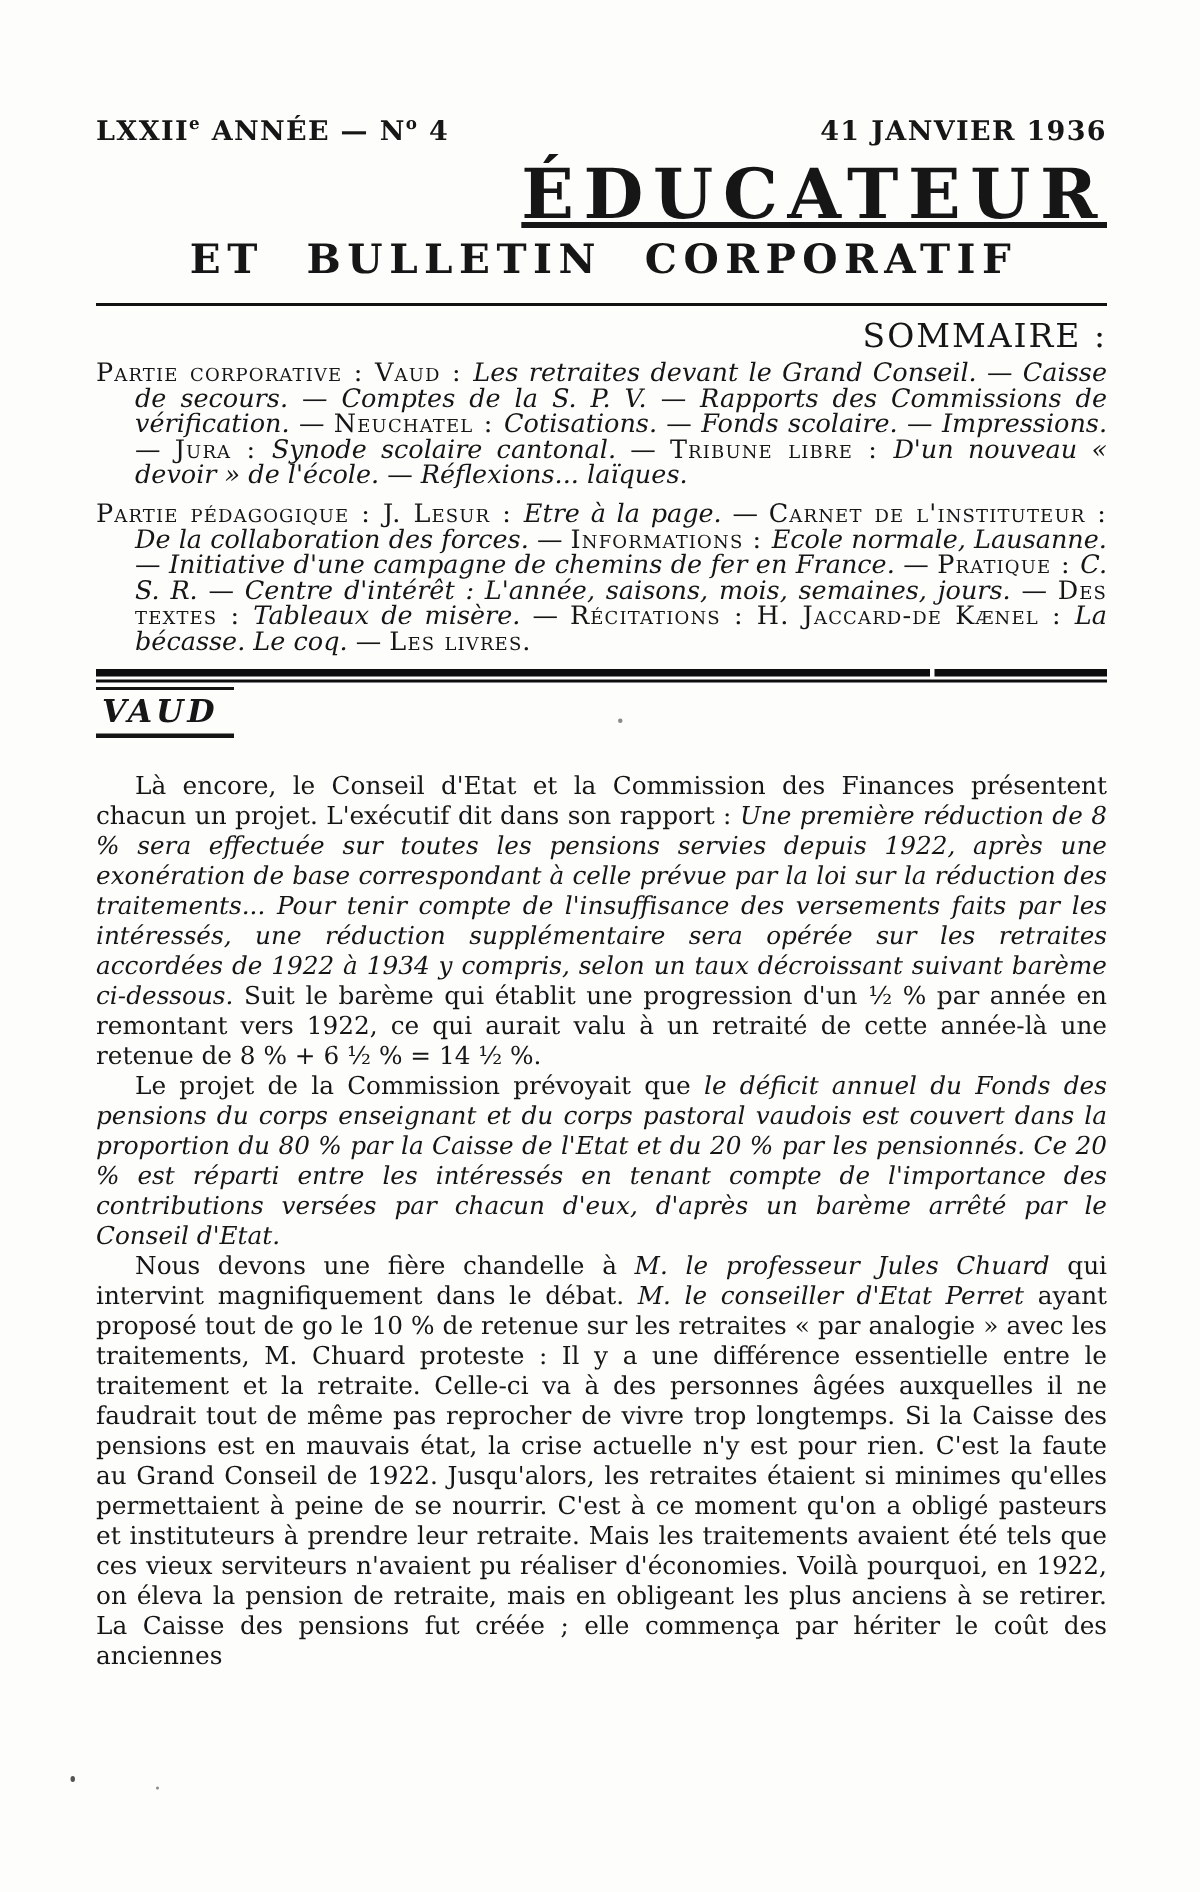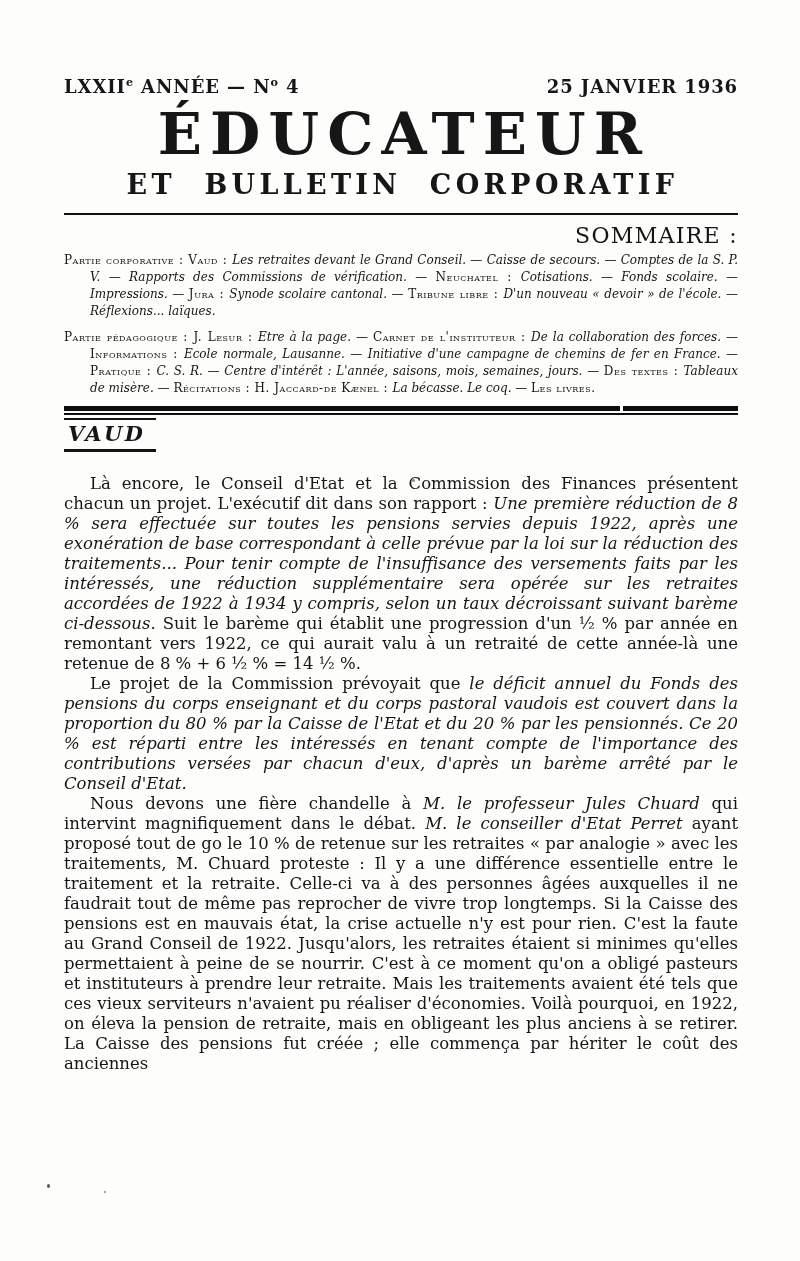--- a/index.html
+++ b/index.html
@@ -31,26 +31,27 @@
     align-items: baseline;
     font-size: 18px;
     font-weight: bold;
     letter-spacing: 0.05em;
   }
   .mast-row sup { font-size: 0.62em; }
 
   
   .pub-title {
     margin: 8px 0 0 0;
-    text-align: center;
-    font-size: 58px;
+    text-align: right;
+    font-size: 46px;
     font-weight: bold;
     letter-spacing: 0.14em;
     line-height: 1.0;
     text-indent: 0.1em;
+    text-decoration: underline;
   }
   .pub-subtitle {
     margin: 8px 0 0 0;
     text-align: center;
     font-size: 27px;
     font-weight: bold;
     letter-spacing: 0.16em;
     word-spacing: 0.55em;
     line-height: 1.0;
     text-indent: 0.1em;
@@ -63,21 +64,21 @@
 
   
   .som-head {
     margin: 8px 0 4px 26px;
     font-size: 22px;
     letter-spacing: 0.06em;
     text-align: right;
   }
   .som-item {
     margin: 0 0 9px 0;
-    font-size: 12px;
+    font-size: 17px;
     line-height: 17px;
     text-align: justify;
     padding-left: 26px;
     text-indent: -26px;
     hyphens: auto;
   }
   .run-sc { font-variant: small-caps; letter-spacing: 0.045em; }
   .run-i  { font-style: italic; }
 
   .rule-double {
@@ -154,21 +155,21 @@
   .speck.s2 { left: 104px; top: 1191px; width: 2px; height: 2px; }
   .speck.s3 { left: 412px; top: 479px;  width: 3px; height: 3px; }
 </style>
 </head>
 <body>
 
 <div class="page">
 
   <div class="mast-row">
     <span><span>LXXII</span><sup>e</sup><span> ANNÉE — N</span><sup>o</sup><span> 4</span></span>
-    <span>25 JANVIER 1936</span>
+    <span>41 JANVIER 1936</span>
   </div>
 
   <h1 class="pub-title">ÉDUCATEUR</h1>
   <h2 class="pub-subtitle">ET BULLETIN CORPORATIF</h2>
 
   <div class="rule"></div>
 
   <div class="sommaire">
     <div class="som-head">SOMMAIRE :</div>
     <p class="som-item"><span class="run-sc">Partie corporative : </span><span class="run-sc">Vaud : </span><span class="run-i">Les retraites devant le Grand Conseil.</span><span> — </span><span class="run-i">Caisse de secours.</span><span> — </span><span class="run-i">Comptes de la S. P. V.</span><span> — </span><span class="run-i">Rapports des Commissions de vérification.</span><span> — </span><span class="run-sc">Neuchatel : </span><span class="run-i">Cotisations.</span><span> — </span><span class="run-i">Fonds scolaire.</span><span> — </span><span class="run-i">Impressions.</span><span> — </span><span class="run-sc">Jura : </span><span class="run-i">Synode scolaire cantonal.</span><span> — </span><span class="run-sc">Tribune libre : </span><span class="run-i">D'un nouveau « devoir » de l'école.</span><span> — </span><span class="run-i">Réflexions... laïques.</span></p>

